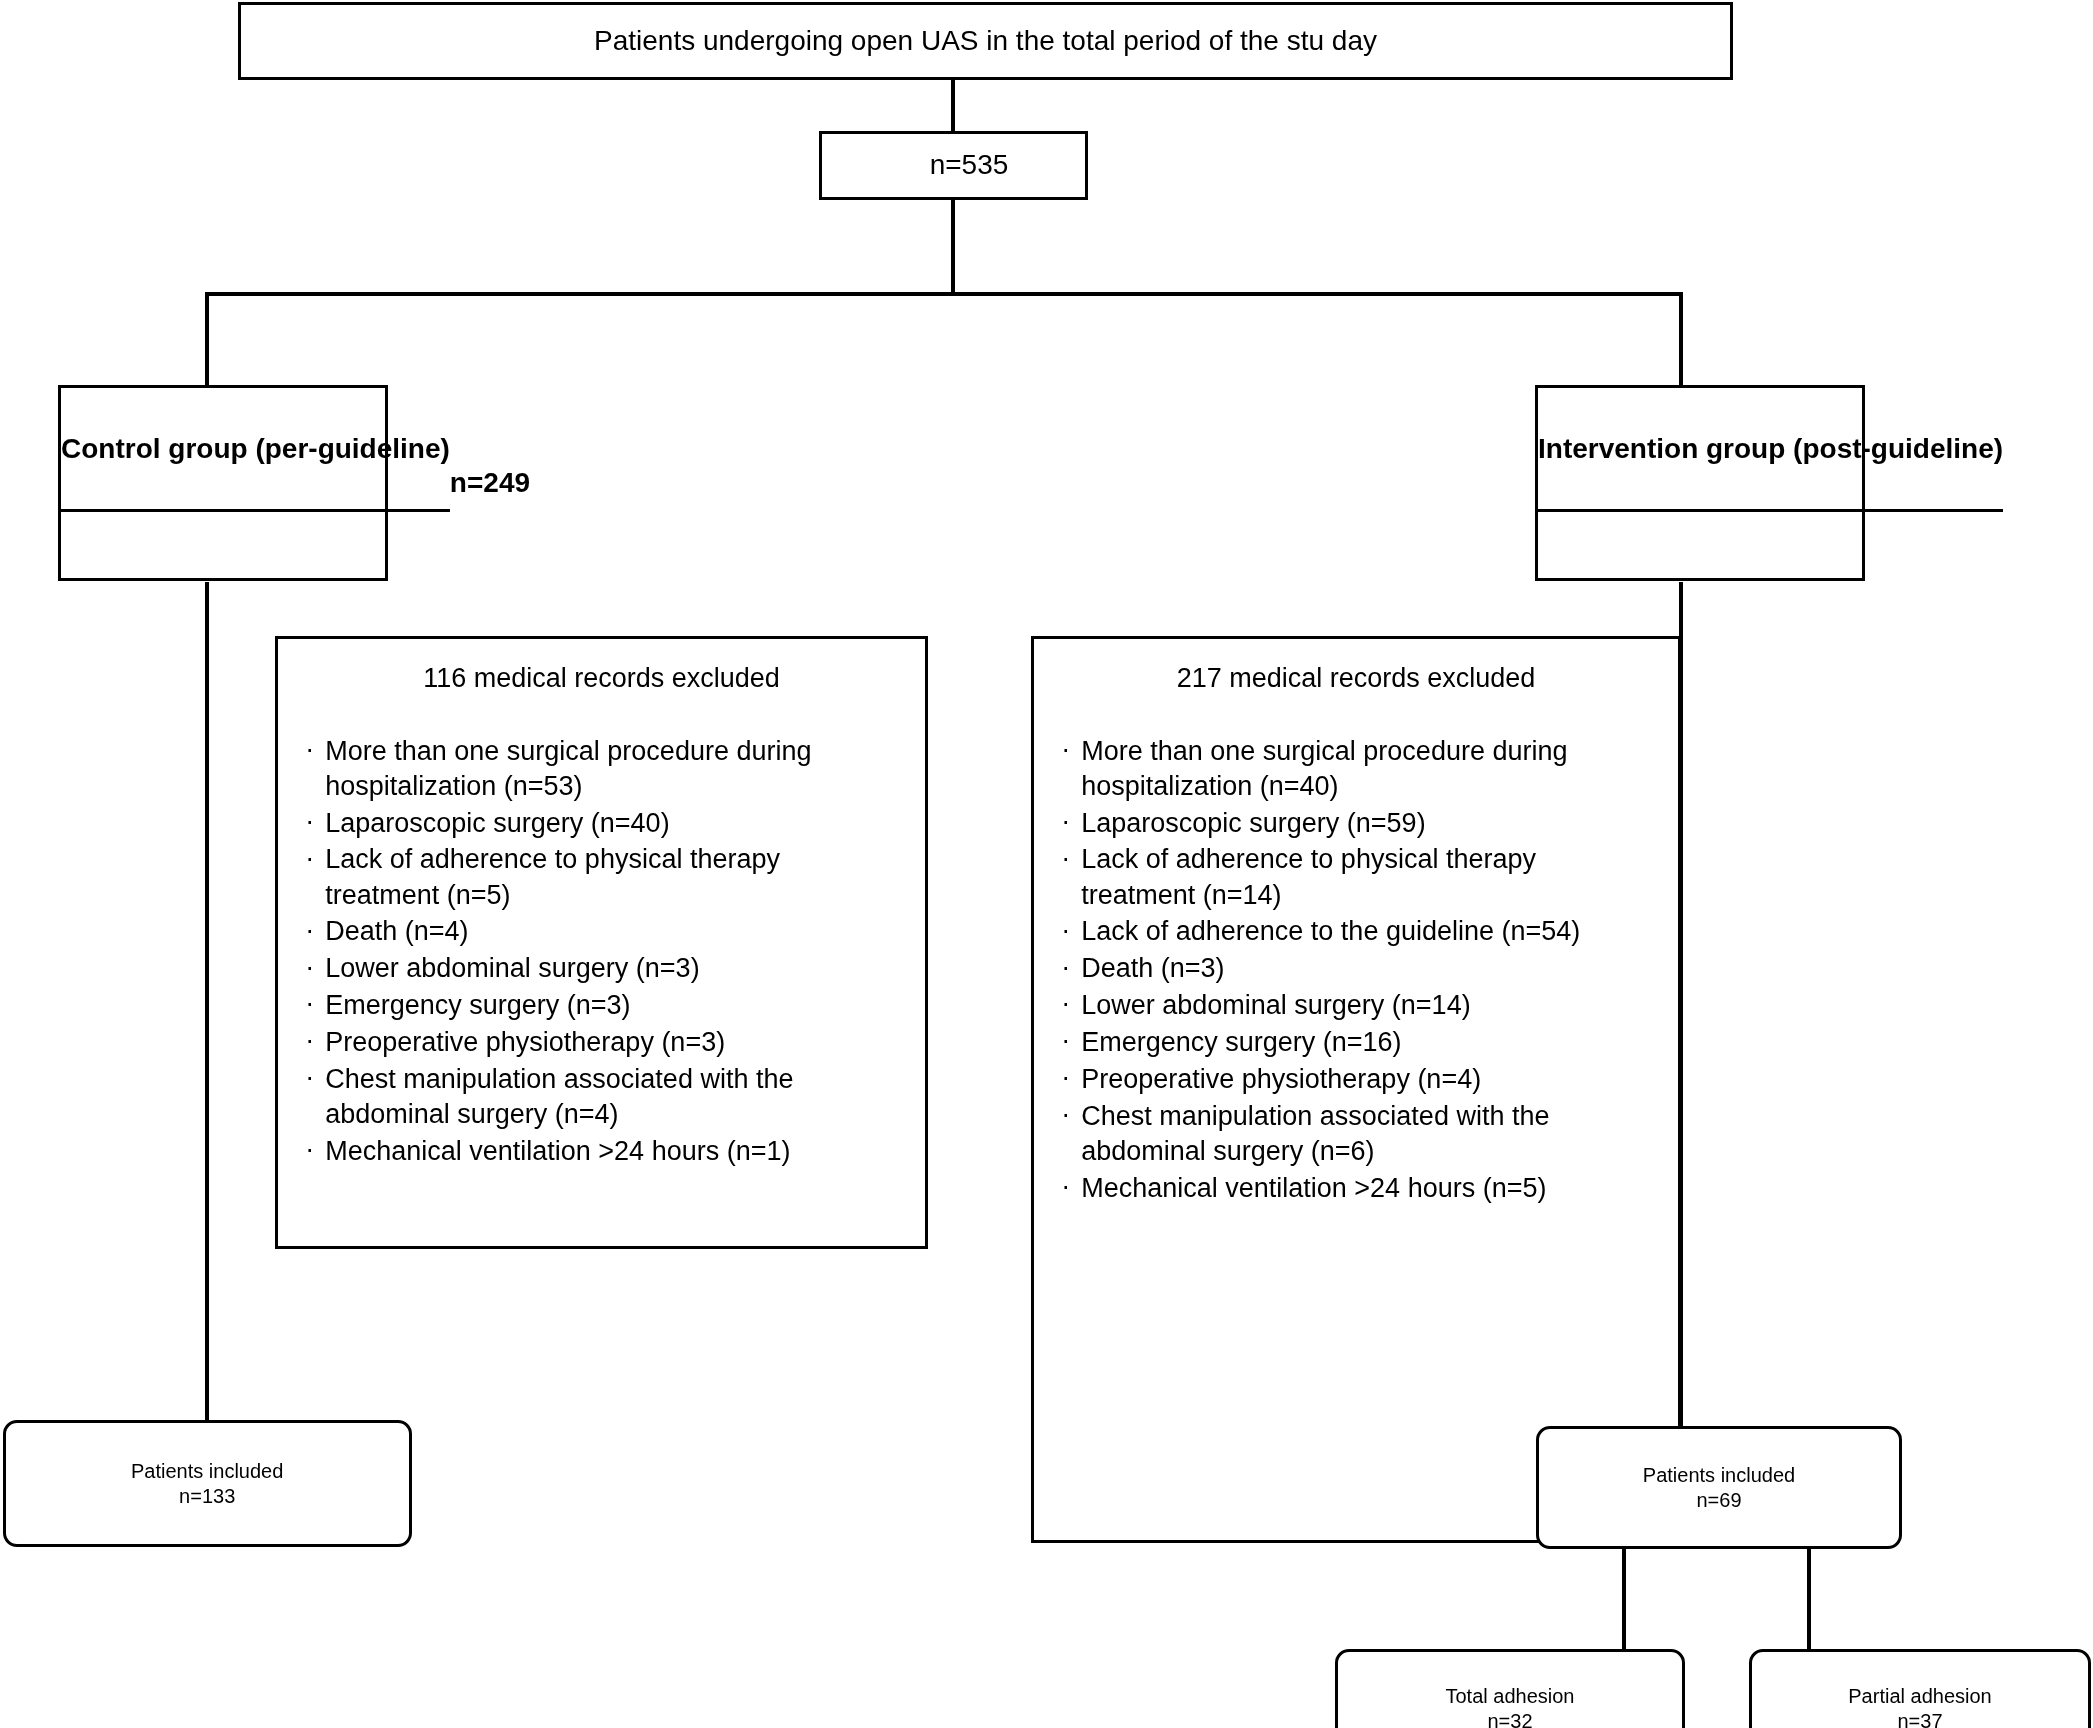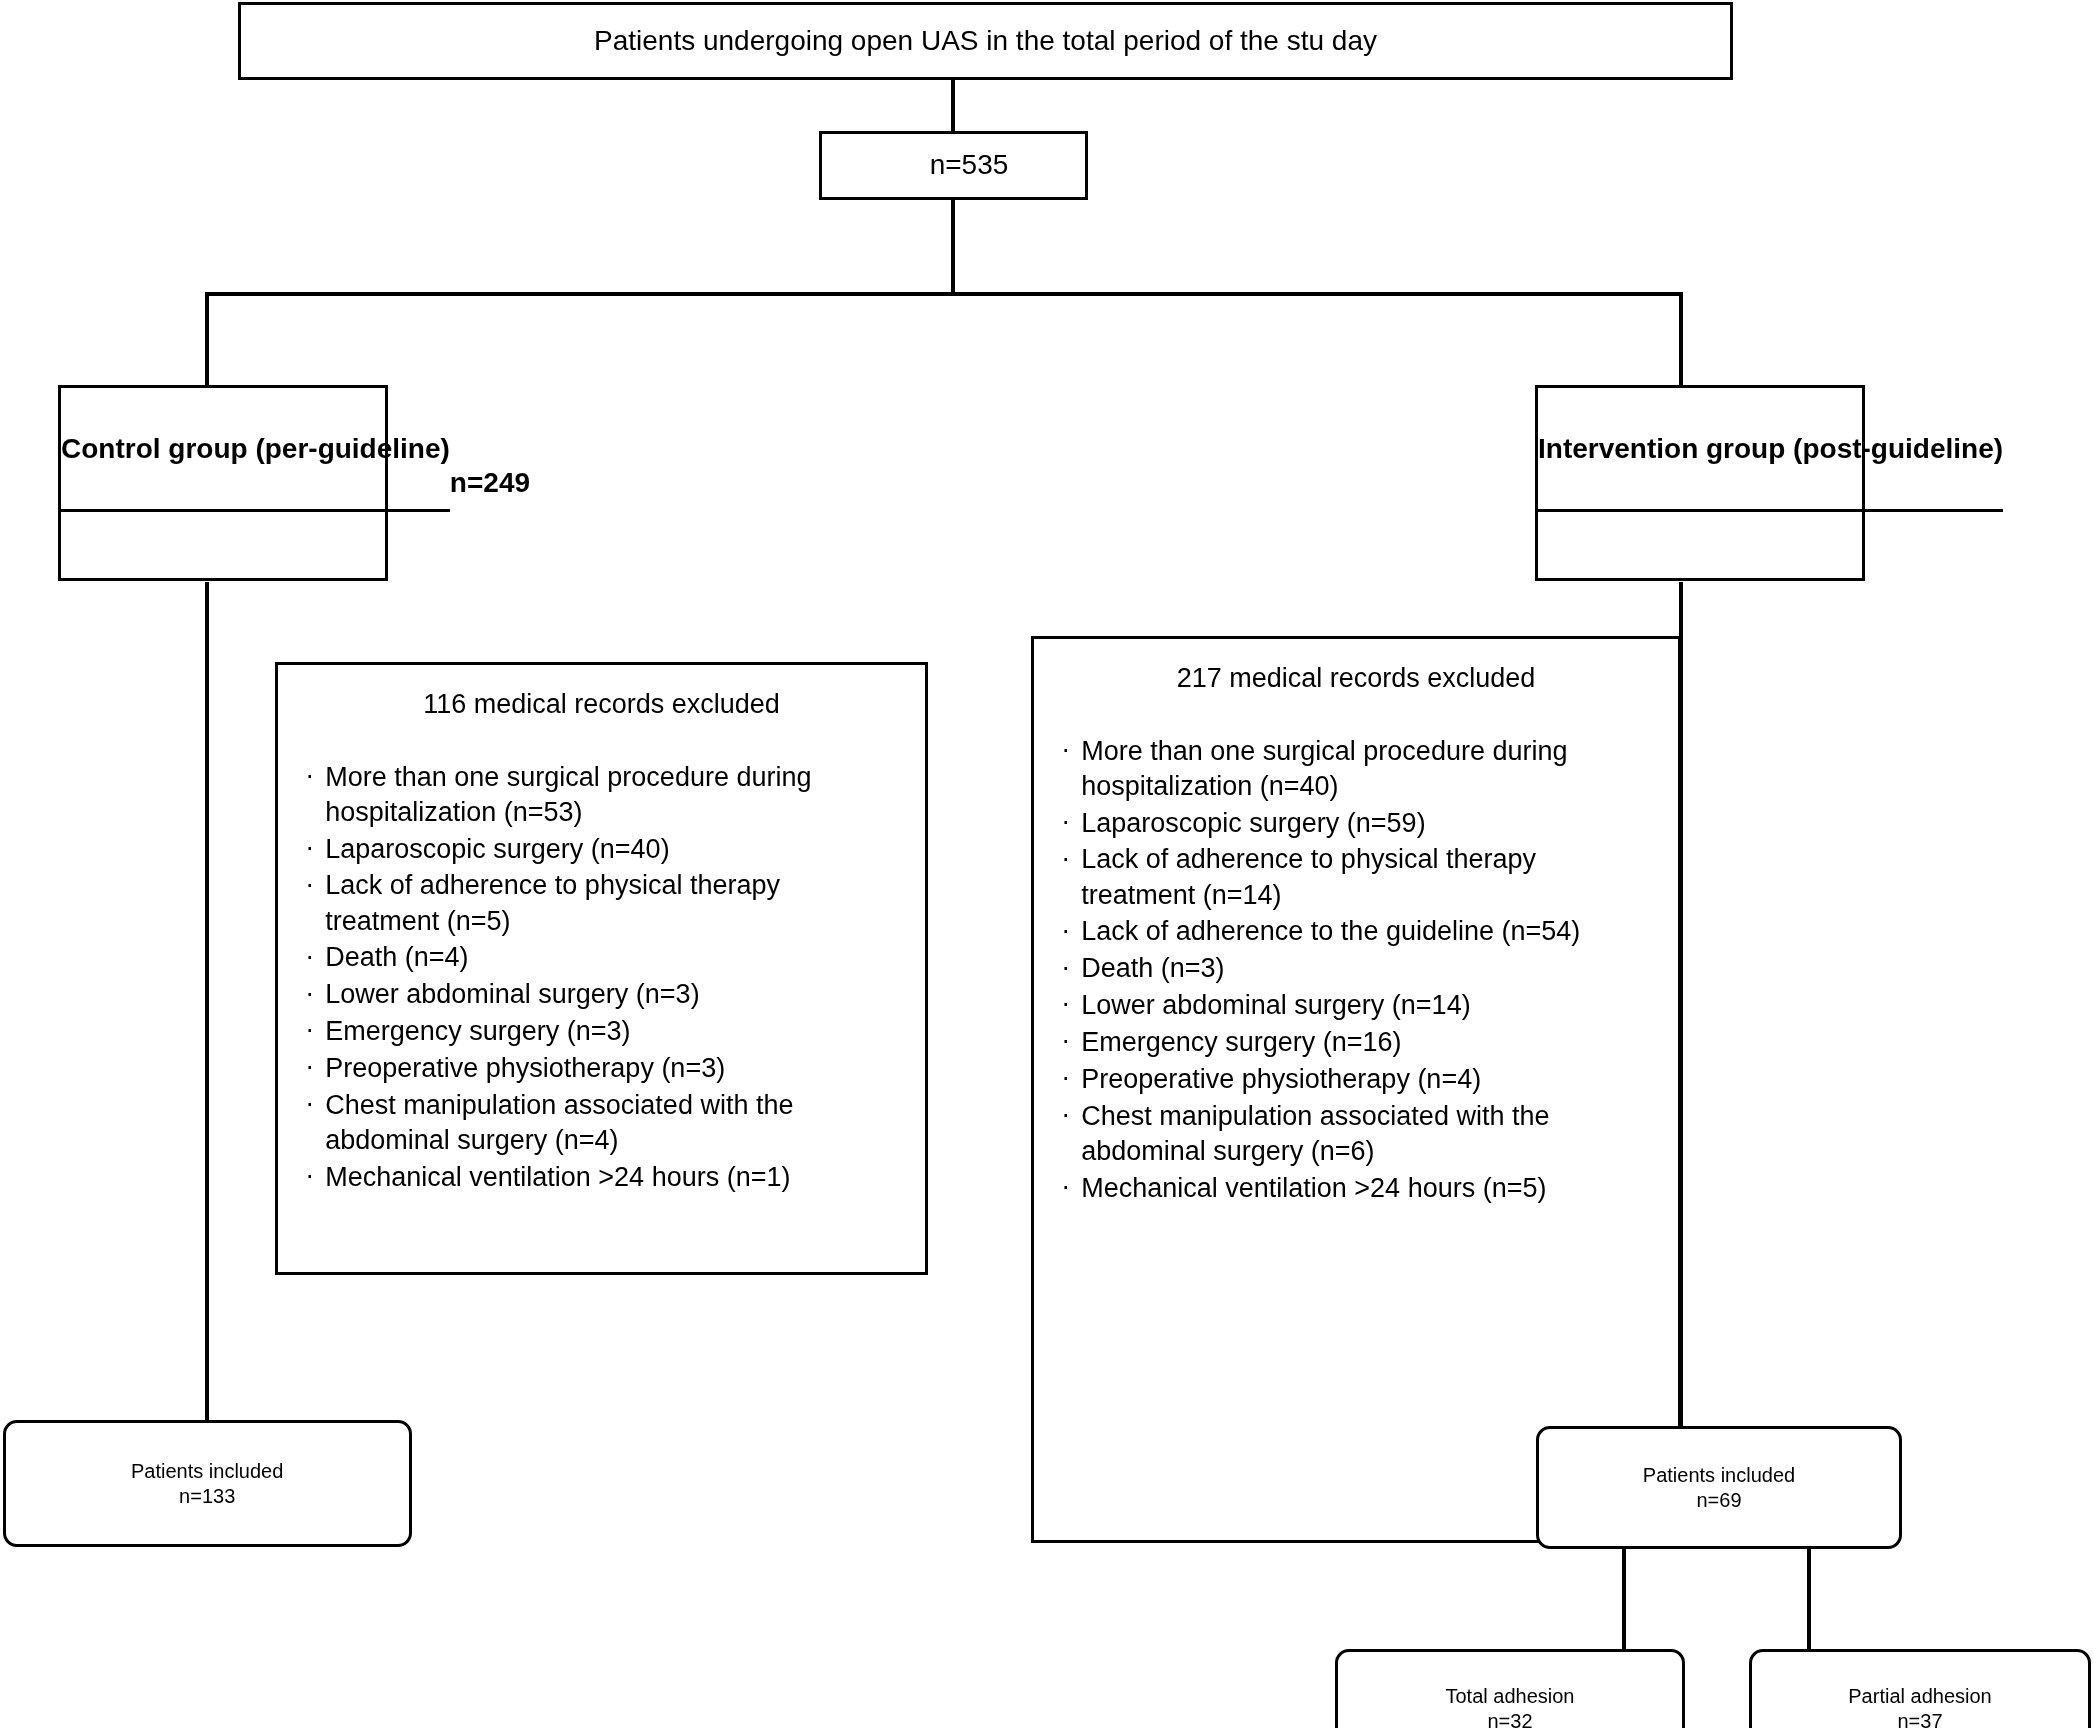--- a/index.html
+++ b/index.html
@@ -69,21 +69,21 @@
         <span class="ln">Intervention group</span>
         <span class="ln">(post-guideline)</span>
       </div>
     </div>
   </div>
 
   <div class="vline" style="left:205px;top:582px;width:3.6px;height:842px;"></div>
 
   <div class="vline" style="left:1679px;top:582px;width:3.6px;height:846px;"></div>
 
-  <div class="excl fs-excl" style="left:275px;top:636px;width:653px;height:613px;margin-top:26px;">
+  <div class="excl fs-excl" style="left:275px;top:636px;width:653px;height:613px;">
     <div class="hdr">116 medical records excluded</div>
     <ul>
       <li><span class="bullet">·</span><span>More than one surgical procedure during hospitalization (n=53)</span></li>
       <li><span class="bullet">·</span><span>Laparoscopic surgery (n=40)</span></li>
       <li><span class="bullet">·</span><span>Lack of adherence to physical therapy treatment (n=5)</span></li>
       <li><span class="bullet">·</span><span>Death (n=4)</span></li>
       <li><span class="bullet">·</span><span>Lower abdominal surgery (n=3)</span></li>
       <li><span class="bullet">·</span><span>Emergency surgery (n=3)</span></li>
       <li><span class="bullet">·</span><span>Preoperative physiotherapy (n=3)</span></li>
       <li><span class="bullet">·</span><span>Chest manipulation associated with the abdominal surgery (n=4)</span></li>

